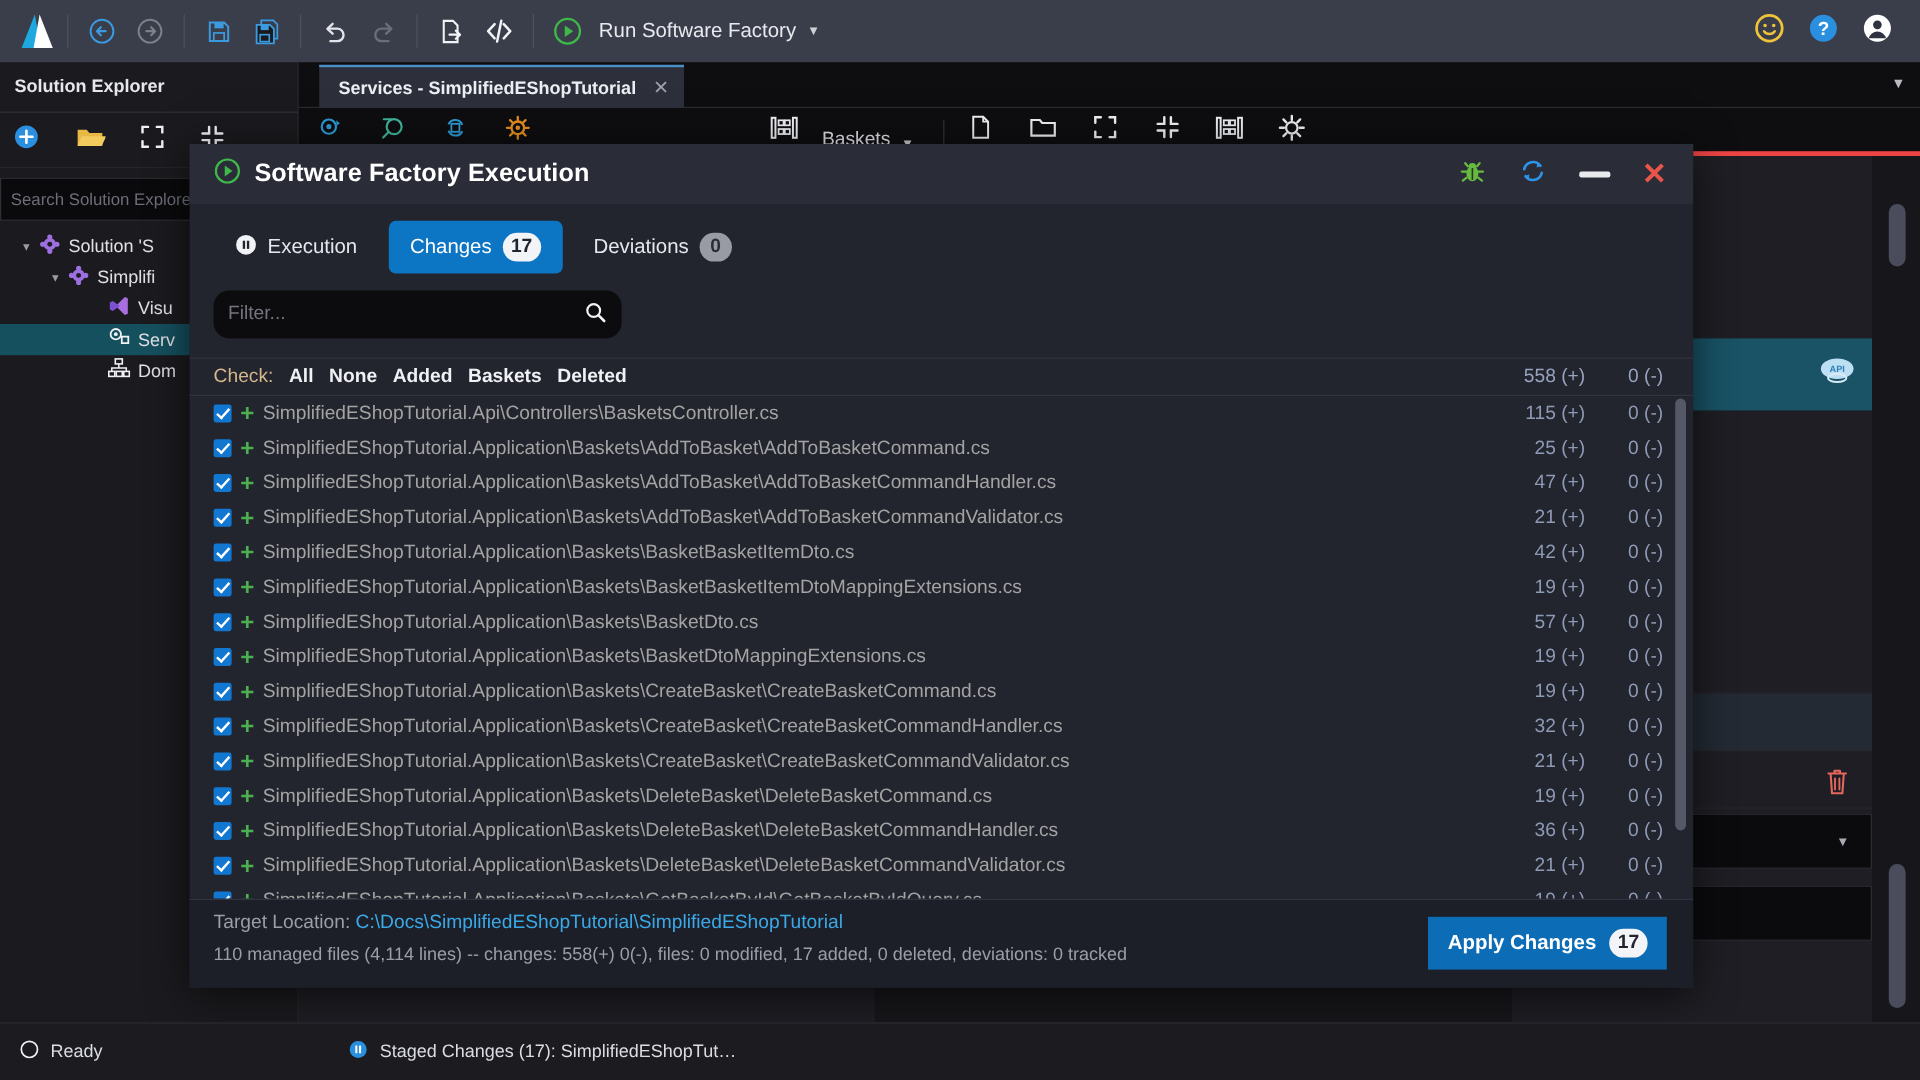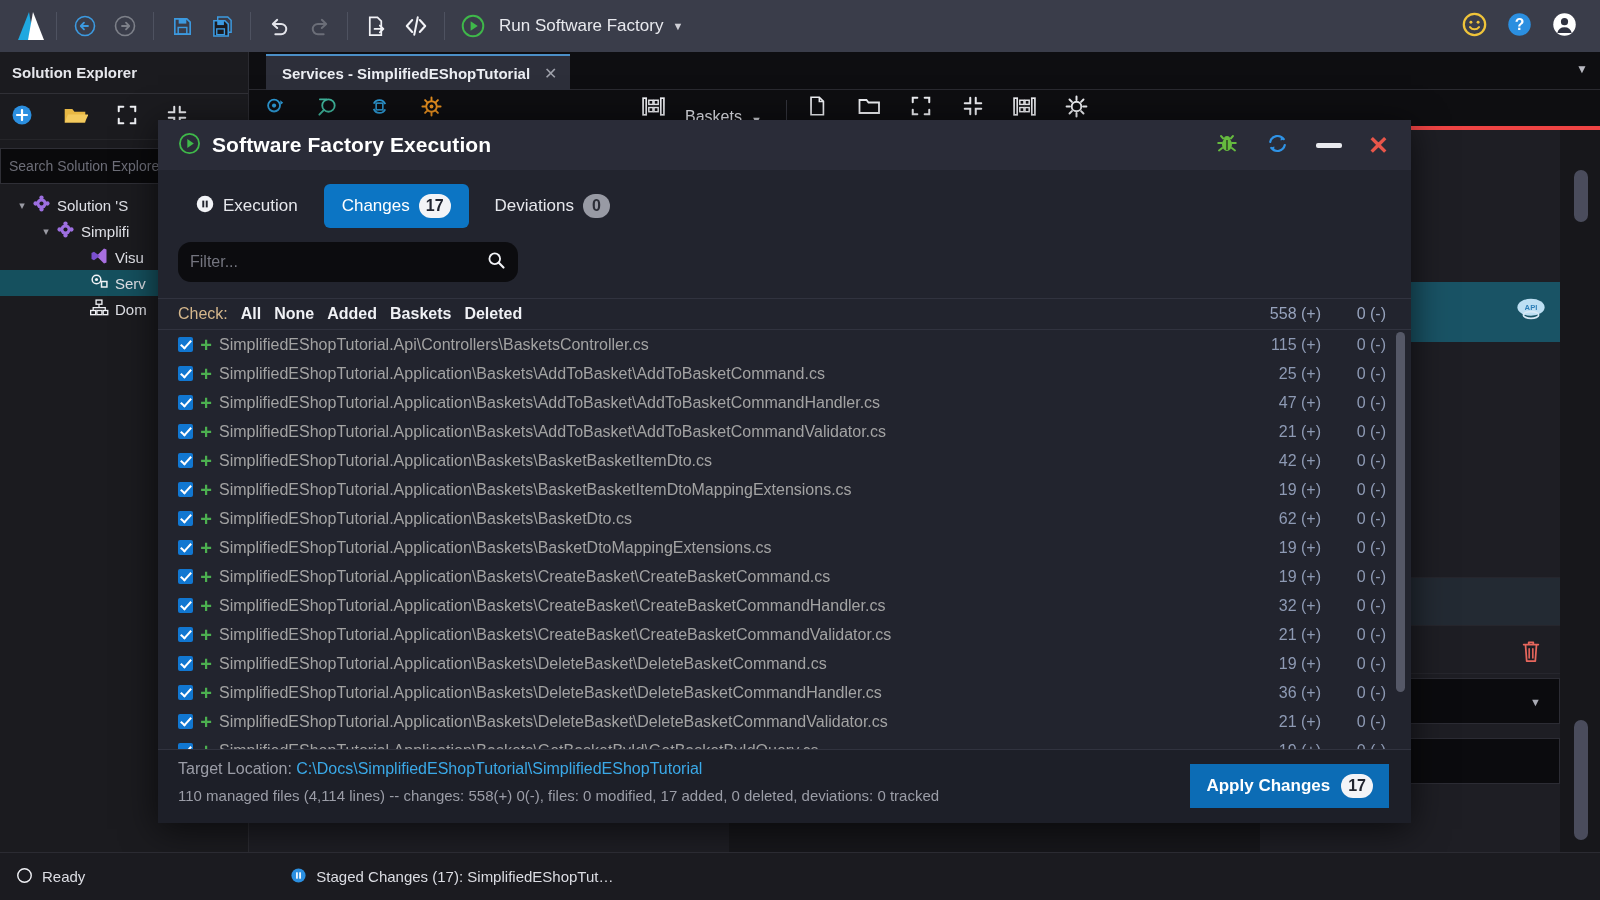--- a/index.html
+++ b/index.html
@@ -611,21 +611,21 @@
             <span class="cb"></span>
             <span class="plusicon">+</span>
             <span class="fname">SimplifiedEShopTutorial.Application\Baskets\BasketBasketItemDtoMappingExtensions.cs</span>
             <span class="fplus">19 (+)</span>
             <span class="fminus">0 (-)</span>
           </div>
           <div class="frow">
             <span class="cb"></span>
             <span class="plusicon">+</span>
             <span class="fname">SimplifiedEShopTutorial.Application\Baskets\BasketDto.cs</span>
-            <span class="fplus">62 (+)</span>
+            <span class="fplus">57 (+)</span>
             <span class="fminus">0 (-)</span>
           </div>
           <div class="frow">
             <span class="cb"></span>
             <span class="plusicon">+</span>
             <span class="fname">SimplifiedEShopTutorial.Application\Baskets\BasketDtoMappingExtensions.cs</span>
             <span class="fplus">19 (+)</span>
             <span class="fminus">0 (-)</span>
           </div>
           <div class="frow">

